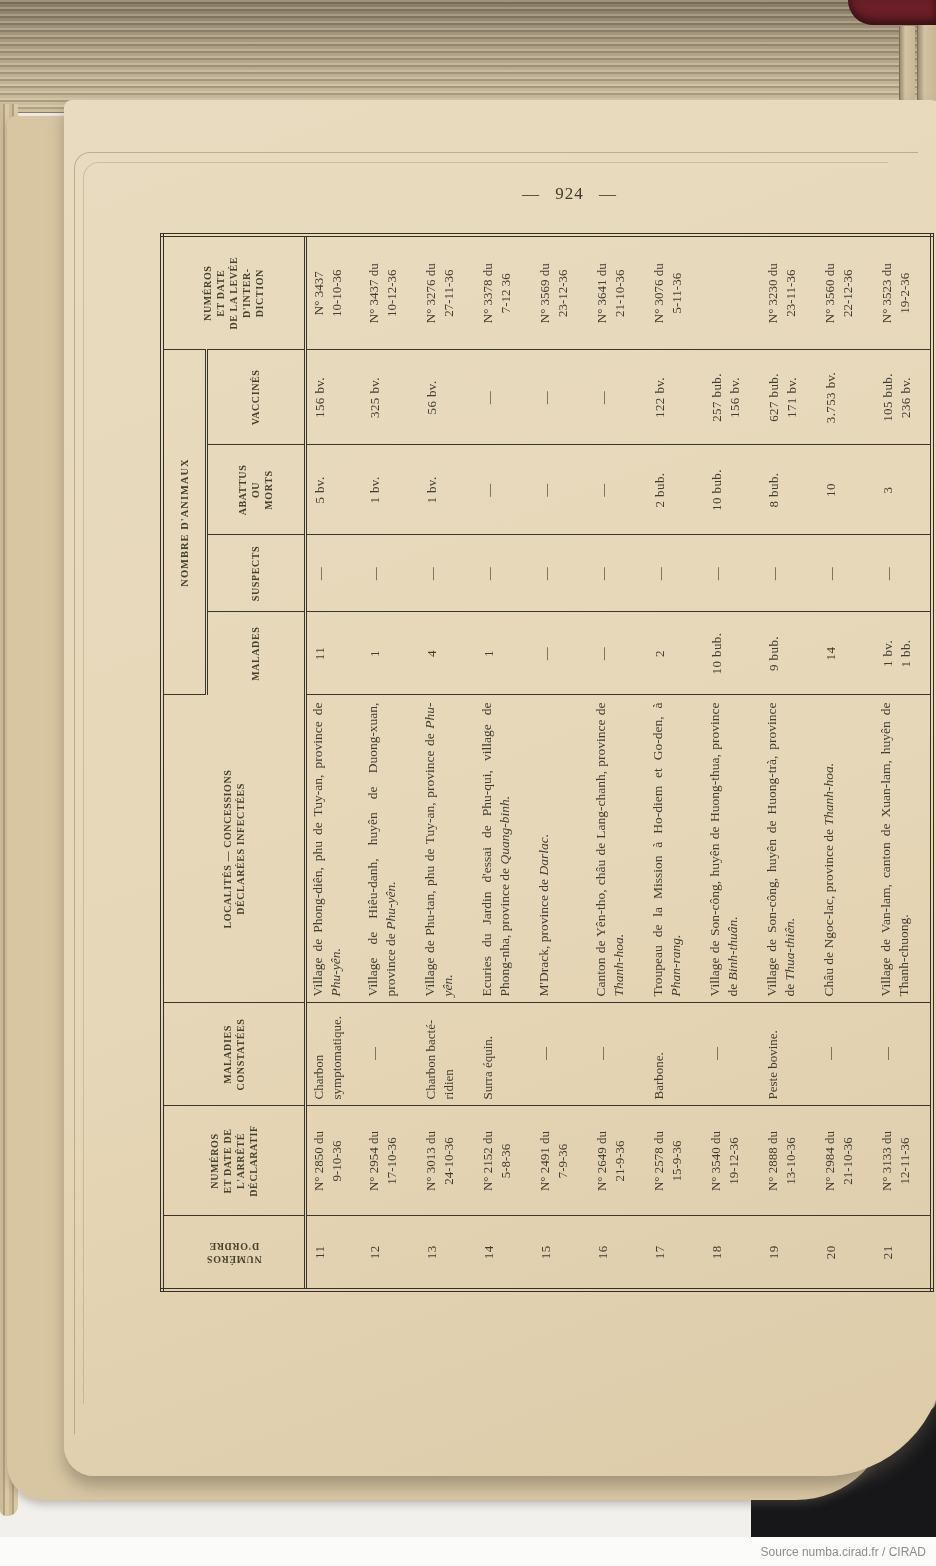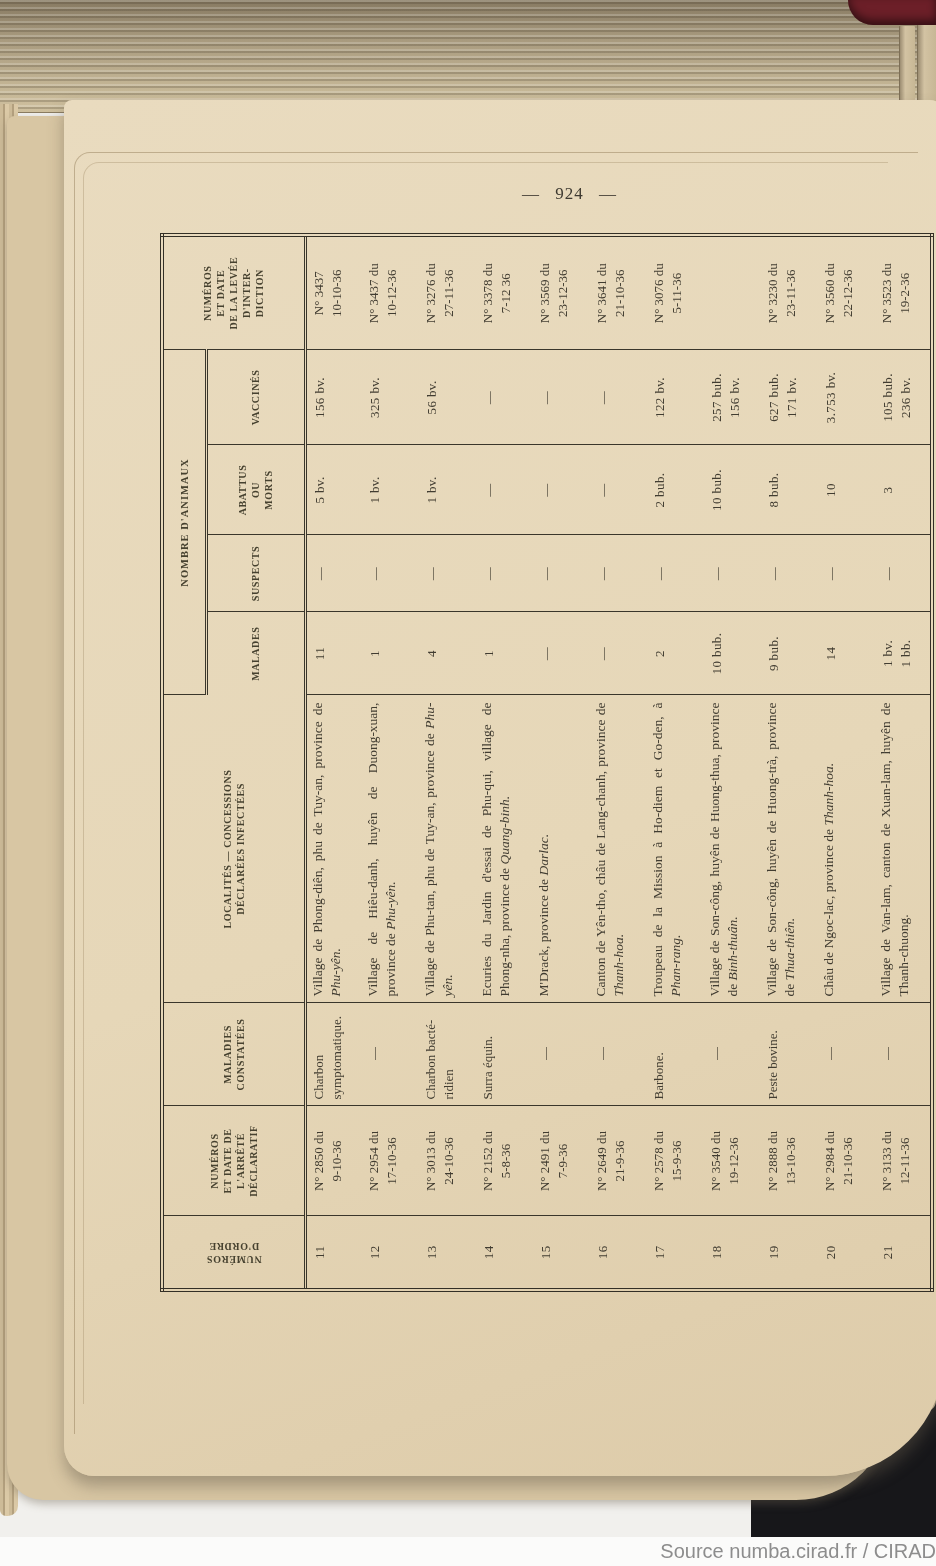--- a/index.html
+++ b/index.html
@@ -103,23 +103,23 @@
   .c.mal{text-align:left;white-space:pre-line;font-size:13px;padding-left:6px;}
   .c.loc{text-align:justify;padding:2px 7px 0 6px;}
   .c.loc i{font-style:italic;}
   .c.lev{text-align:center;white-space:pre-line;font-size:13px;}
   .c.dash{text-align:center;}
   
   .caption-bar{
     position:absolute;left:0;top:1537px;width:936px;height:29px;
     background:var(--caption_bg);
     display:flex;align-items:center;justify-content:flex-end;
-    box-sizing:border-box;
+    padding-right:10px;box-sizing:border-box;
     font-family:"Liberation Sans", sans-serif;
-    font-size:20px;color:var(--caption_text);
+    font-size:12px;color:var(--caption_text);
   }
 </style>
 </head>
 <body>
 
 <div class="scan">
   <div class="top-edge"></div>
   <div class="black-cover"></div>
   <div class="right-edge re1"></div>
   <div class="right-edge re2"></div>

